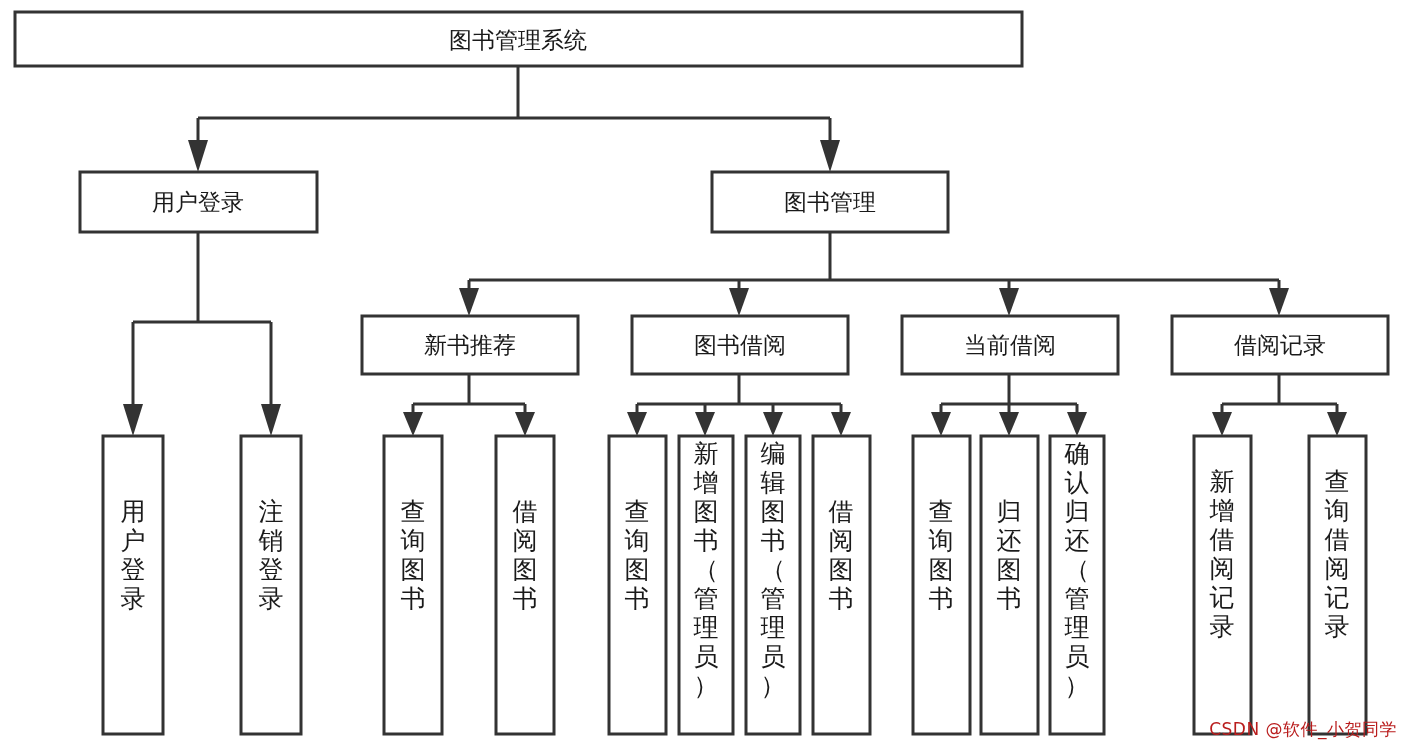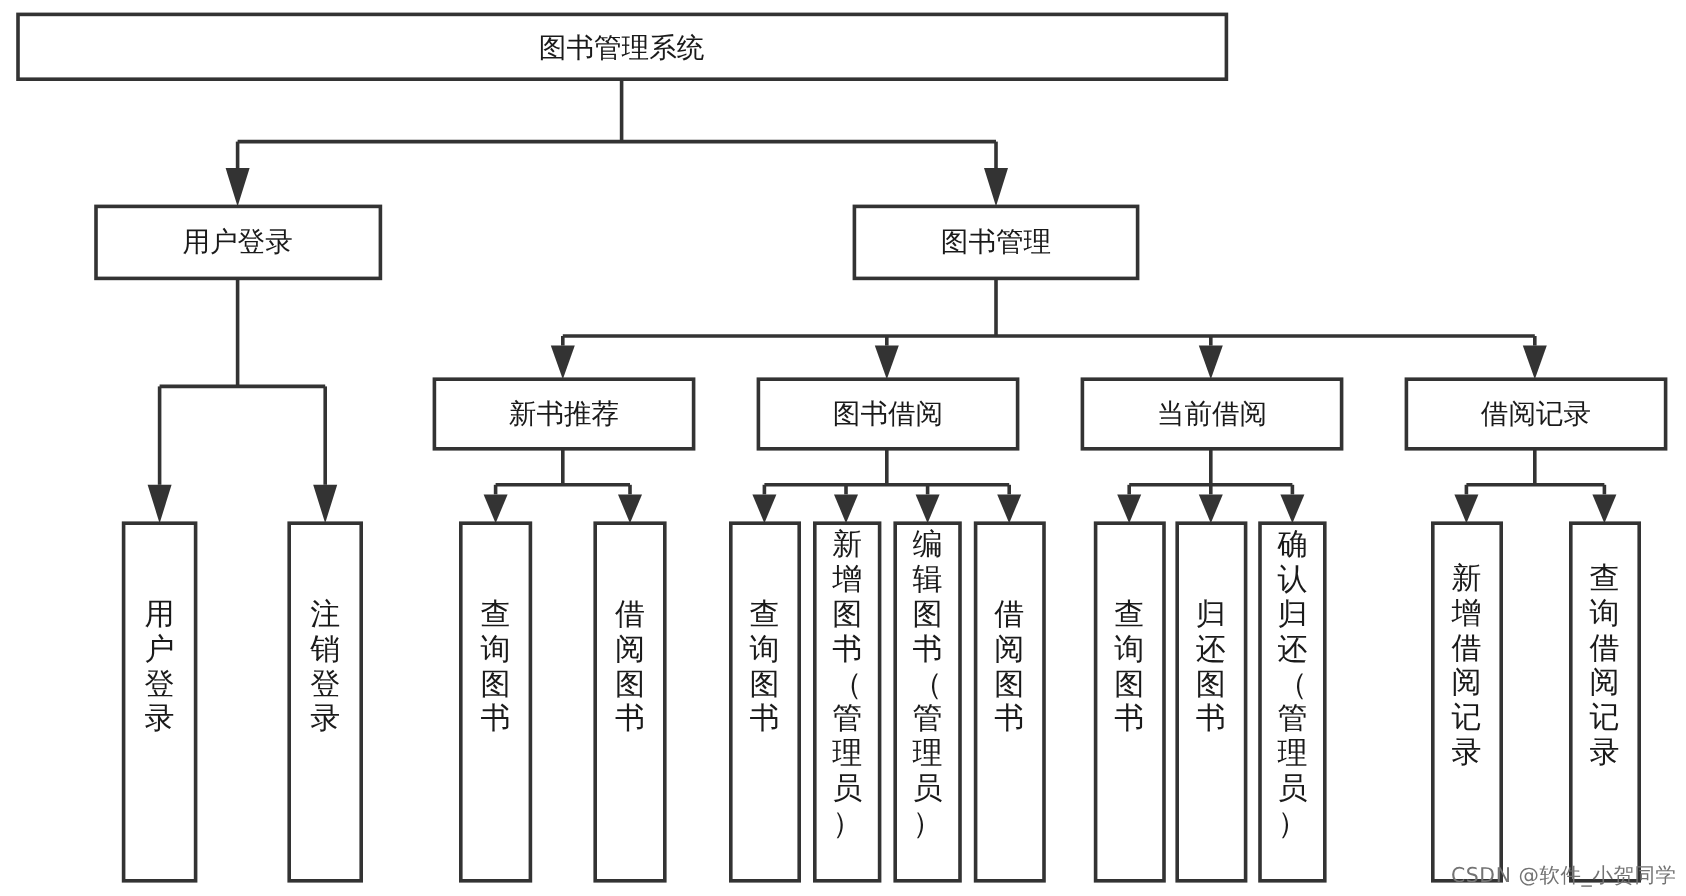--- a/index.html
+++ b/index.html
@@ -47,21 +47,21 @@
     font-size: 25px;
     fill: #1a1a1a;
     text-anchor: middle;
   }
   .watermark {
     position: absolute;
     right: 8px;
     bottom: 6px;
     font-family: "DejaVu Sans", "Liberation Sans", sans-serif;
     font-size: 17px;
-    color: #737373;
+    color: #b91c1c;
     letter-spacing: 0.5px;
     white-space: nowrap;
     user-select: none;
   }
 </style>
 </head>
 <body>
 
 <svg id="diagram" viewBox="0 0 1405 747">
   <defs></defs>

